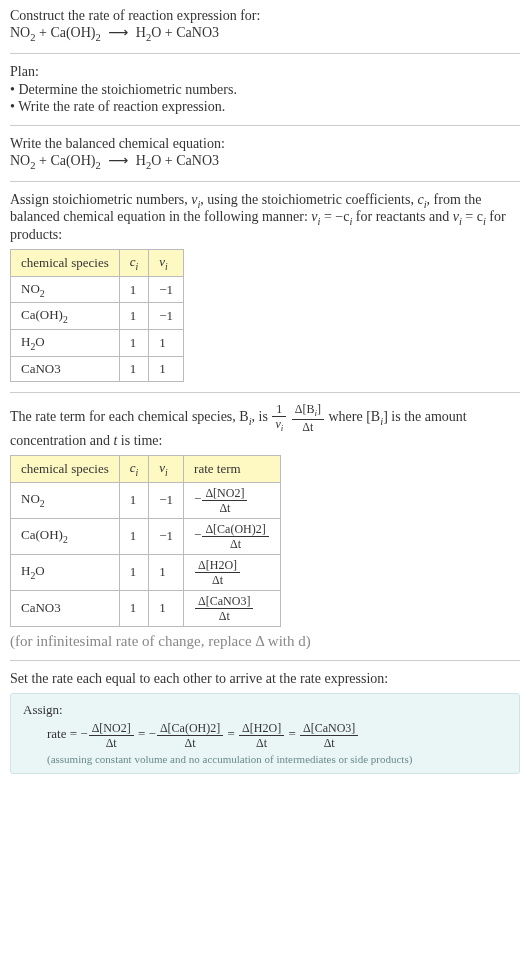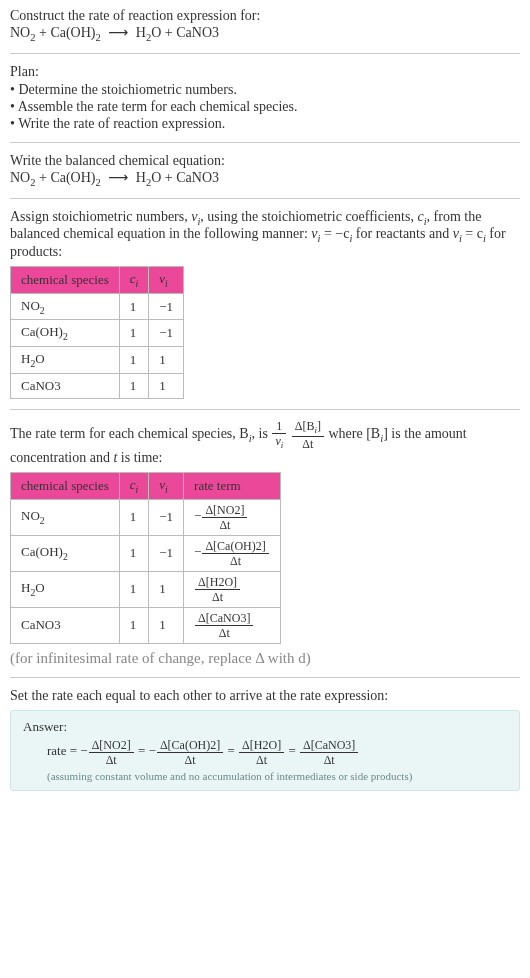--- a/index.html
+++ b/index.html
@@ -27,21 +27,21 @@
     margin: 6px 0;
   }
   table.data td, table.data th {
     border: 1px solid #bbb;
     padding: 4px 10px;
     text-align: left;
     font-weight: normal;
     font-size: 13px;
   }
   table.data th {
-    background: #ec4899;
+    background: #fef9c3;
   }
   .centered { text-align: center; }
   .note {
     font-size: 15px;
     color: #888;
   }
   .answer-box {
     background: #eaf6f6;
     border: 1px solid #cde5e5;
     border-radius: 3px;
@@ -94,21 +94,20 @@
   <span class="arrow">⟶</span>
   <span>H</span><sub>2</sub><span>O</span>
   + <span>CaNO3</span>
 </div>
 
 <hr class="sep">
 
 <div>Plan:</div>
 <div class="plan-list">
   <div>• Determine the stoichiometric numbers.</div>
-  <div>• Assemble the rate term for each chemical species.</div>
   <div>• Write the rate of reaction expression.</div>
 </div>
 
 <hr class="sep">
 
 <div>Write the balanced chemical equation:</div>
 <div class="equation">
   <span>NO</span><sub>2</sub>
   + <span>Ca(OH)</span><sub>2</sub>
   <span class="arrow">⟶</span>
@@ -195,18 +194,18 @@
   </tr>
 </tbody>
   </table>
 <div class="note">(for infinitesimal rate of change, replace Δ with d)</div>
 
 <hr class="sep">
 
 <div>Set the rate each equal to each other to arrive at the rate expression:</div>
 
 <div class="answer-box">
-  <div class="hdr">Answer:</div>
+  <div class="hdr">Assign:</div>
   <div class="rate-expr" style="padding-left:24px;">
     <span>rate = −</span><span class="frac"><span class="num">Δ[NO2]</span><span class="den">Δt</span></span><span> = −</span><span class="frac"><span class="num">Δ[Ca(OH)2]</span><span class="den">Δt</span></span><span> = </span><span class="frac"><span class="num">Δ[H2O]</span><span class="den">Δt</span></span><span> = </span><span class="frac"><span class="num">Δ[CaNO3]</span><span class="den">Δt</span></span>
   </div>
   <div class="note2" style="padding-left:24px;">(assuming constant volume and no accumulation of intermediates or side products)</div>
 </div>
 
 </body></html>

